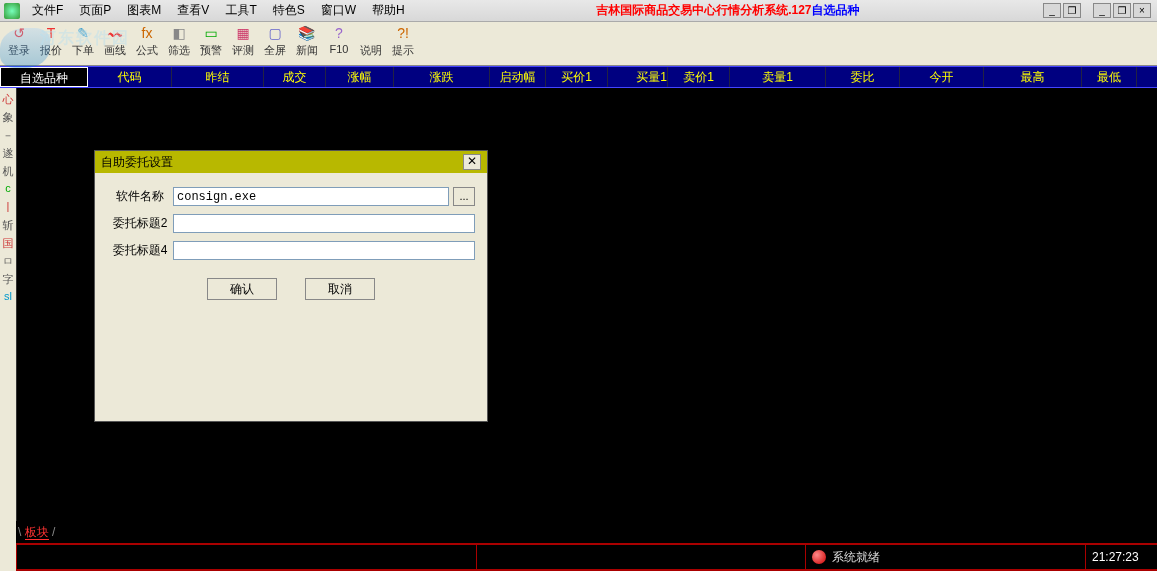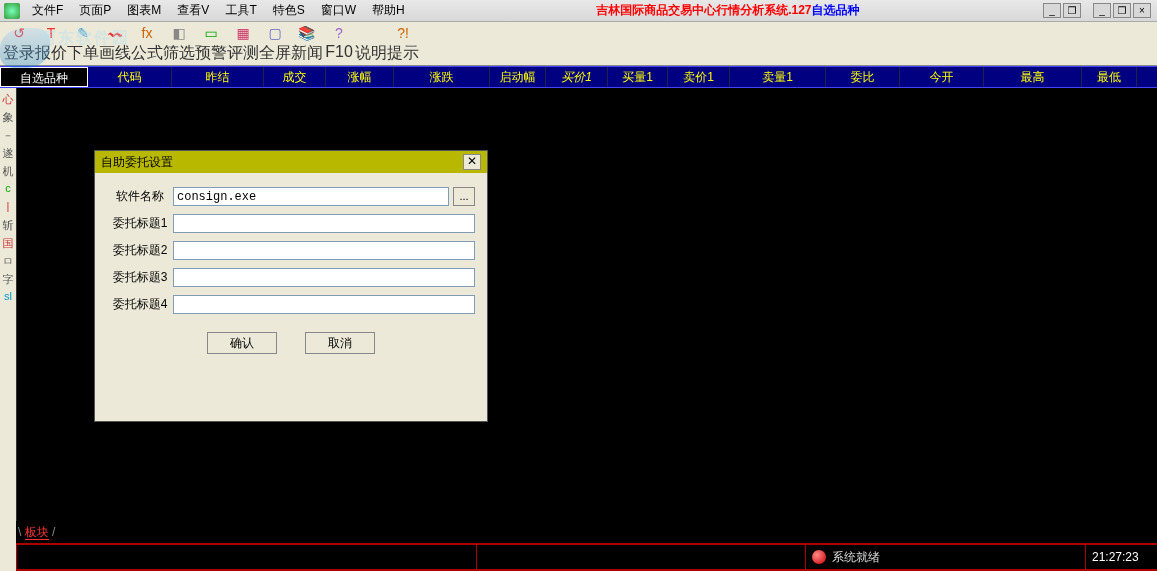--- a/index.html
+++ b/index.html
@@ -11,21 +11,21 @@
 .menu-icon { width: 16px; height: 16px; margin-right: 4px; background: radial-gradient(circle,#7fb,#393); border-radius: 2px; }
 .title-red { color: #f00; font-weight: bold; margin-left: auto; white-space: nowrap; }
 .title-blue { color: #00f; font-weight: bold; }
 .winctrls { display:flex; margin-left:auto; gap:2px; padding-right:2px; }
 .winbtn { width:18px; height:15px; background:#d8d8d8; border:1px solid #888; font-size:10px; text-align:center; line-height:13px; cursor:default; }
 
 
 .toolbar { height: 44px; background: #ece9d8; border-bottom: 1px solid #888; display:flex; align-items:flex-start; padding:2px 4px; gap:2px; }
 .tbtn { width: 30px; display:flex; flex-direction:column; align-items:center; gap:1px; cursor:default; }
 .tbtn .ic { width:18px; height:18px; display:flex; align-items:center; justify-content:center; font-size:14px; }
-.tbtn .lb { font-size:16px; color:#333; white-space:nowrap; }
+.tbtn .lb { font-size:11px; color:#333; white-space:nowrap; }
 
 
 .watermark { position:absolute; top:28px; left:40px; color:#b8e0f0; font-size:16px; font-weight:bold; opacity:.45; letter-spacing:2px; pointer-events:none; z-index:3; }
 .watermark2 { position:absolute; top:28px; left:0; width:50px; height:40px; background:linear-gradient(#9cf,#07c); border-radius:50% 30% 50% 30%; opacity:.3; pointer-events:none; z-index:2; }
 
 
 .colhdr { height: 22px; background:#000080; border-top:1px solid #44f; border-bottom:1px solid #44f; display:flex; }
 .colcell { border-right:1px solid #224; color:#ff0; font-size:12px; text-align:center; line-height:21px; }
 .colcell.sel { background:#000; color:#fff; border:1px solid #fff; }
 
@@ -141,22 +141,22 @@
   </div>
 
 <div class="colhdr" id="colhdr">
     <div class="colcell sel" style="width: 88px;">自选品种</div>
     <div class="colcell" style="width: 84px;">代码</div>
     <div class="colcell" style="width: 92px;">昨结</div>
     <div class="colcell" style="width: 62px;">成交</div>
     <div class="colcell" style="width: 68px;">涨幅</div>
     <div class="colcell" style="width: 96px;">涨跌</div>
     <div class="colcell" style="width: 56px; text-align: center;">启动幅</div>
-    <div class="colcell" style="width: 62px; font-style: italic;">买价1</div>
-    <div class="colcell" style="width: 60px;">买量1</div>
+    <div class="colcell" style="width: 62px;">买价1</div>
+    <div class="colcell" style="width: 60px; text-align: right;">买量1</div>
     <div class="colcell" style="width: 62px;">卖价1</div>
     <div class="colcell" style="width: 96px;">卖量1</div>
     <div class="colcell" style="width: 74px;">委比</div>
     <div class="colcell" style="width: 84px; text-align: center;">今开</div>
     <div class="colcell" style="width: 98px;">最高</div>
     <div class="colcell" style="width: 55px;">最低</div>
   </div>
 
 <div class="gutter">
   <div class="gic" style="color:#c33">心</div>
@@ -180,29 +180,21 @@
     <span>自助委托设置</span>
     <div class="dlg-close">✕</div>
   </div>
   <div class="dlg-body" id="dlgbody">
       <div class="frow">
         <div class="flabel">软件名称</div>
         <input class="finput" value="consign.exe" style="">
         <div class="fbrowse">...</div>
       </div>
       <div class="frow">
-        <div class="flabel">委托标题1</div>
-        <input class="finput" style="">
-      </div>
-      <div class="frow">
         <div class="flabel">委托标题2</div>
-        <input class="finput" style="">
-      </div>
-      <div class="frow">
-        <div class="flabel">委托标题3</div>
         <input class="finput" style="">
       </div>
       <div class="frow">
         <div class="flabel">委托标题4</div>
         <input class="finput" style="">
       </div>
       <div class="dlg-btns">
         <button class="dbtn">确认</button>
         <button class="dbtn">取消</button>
       </div>

